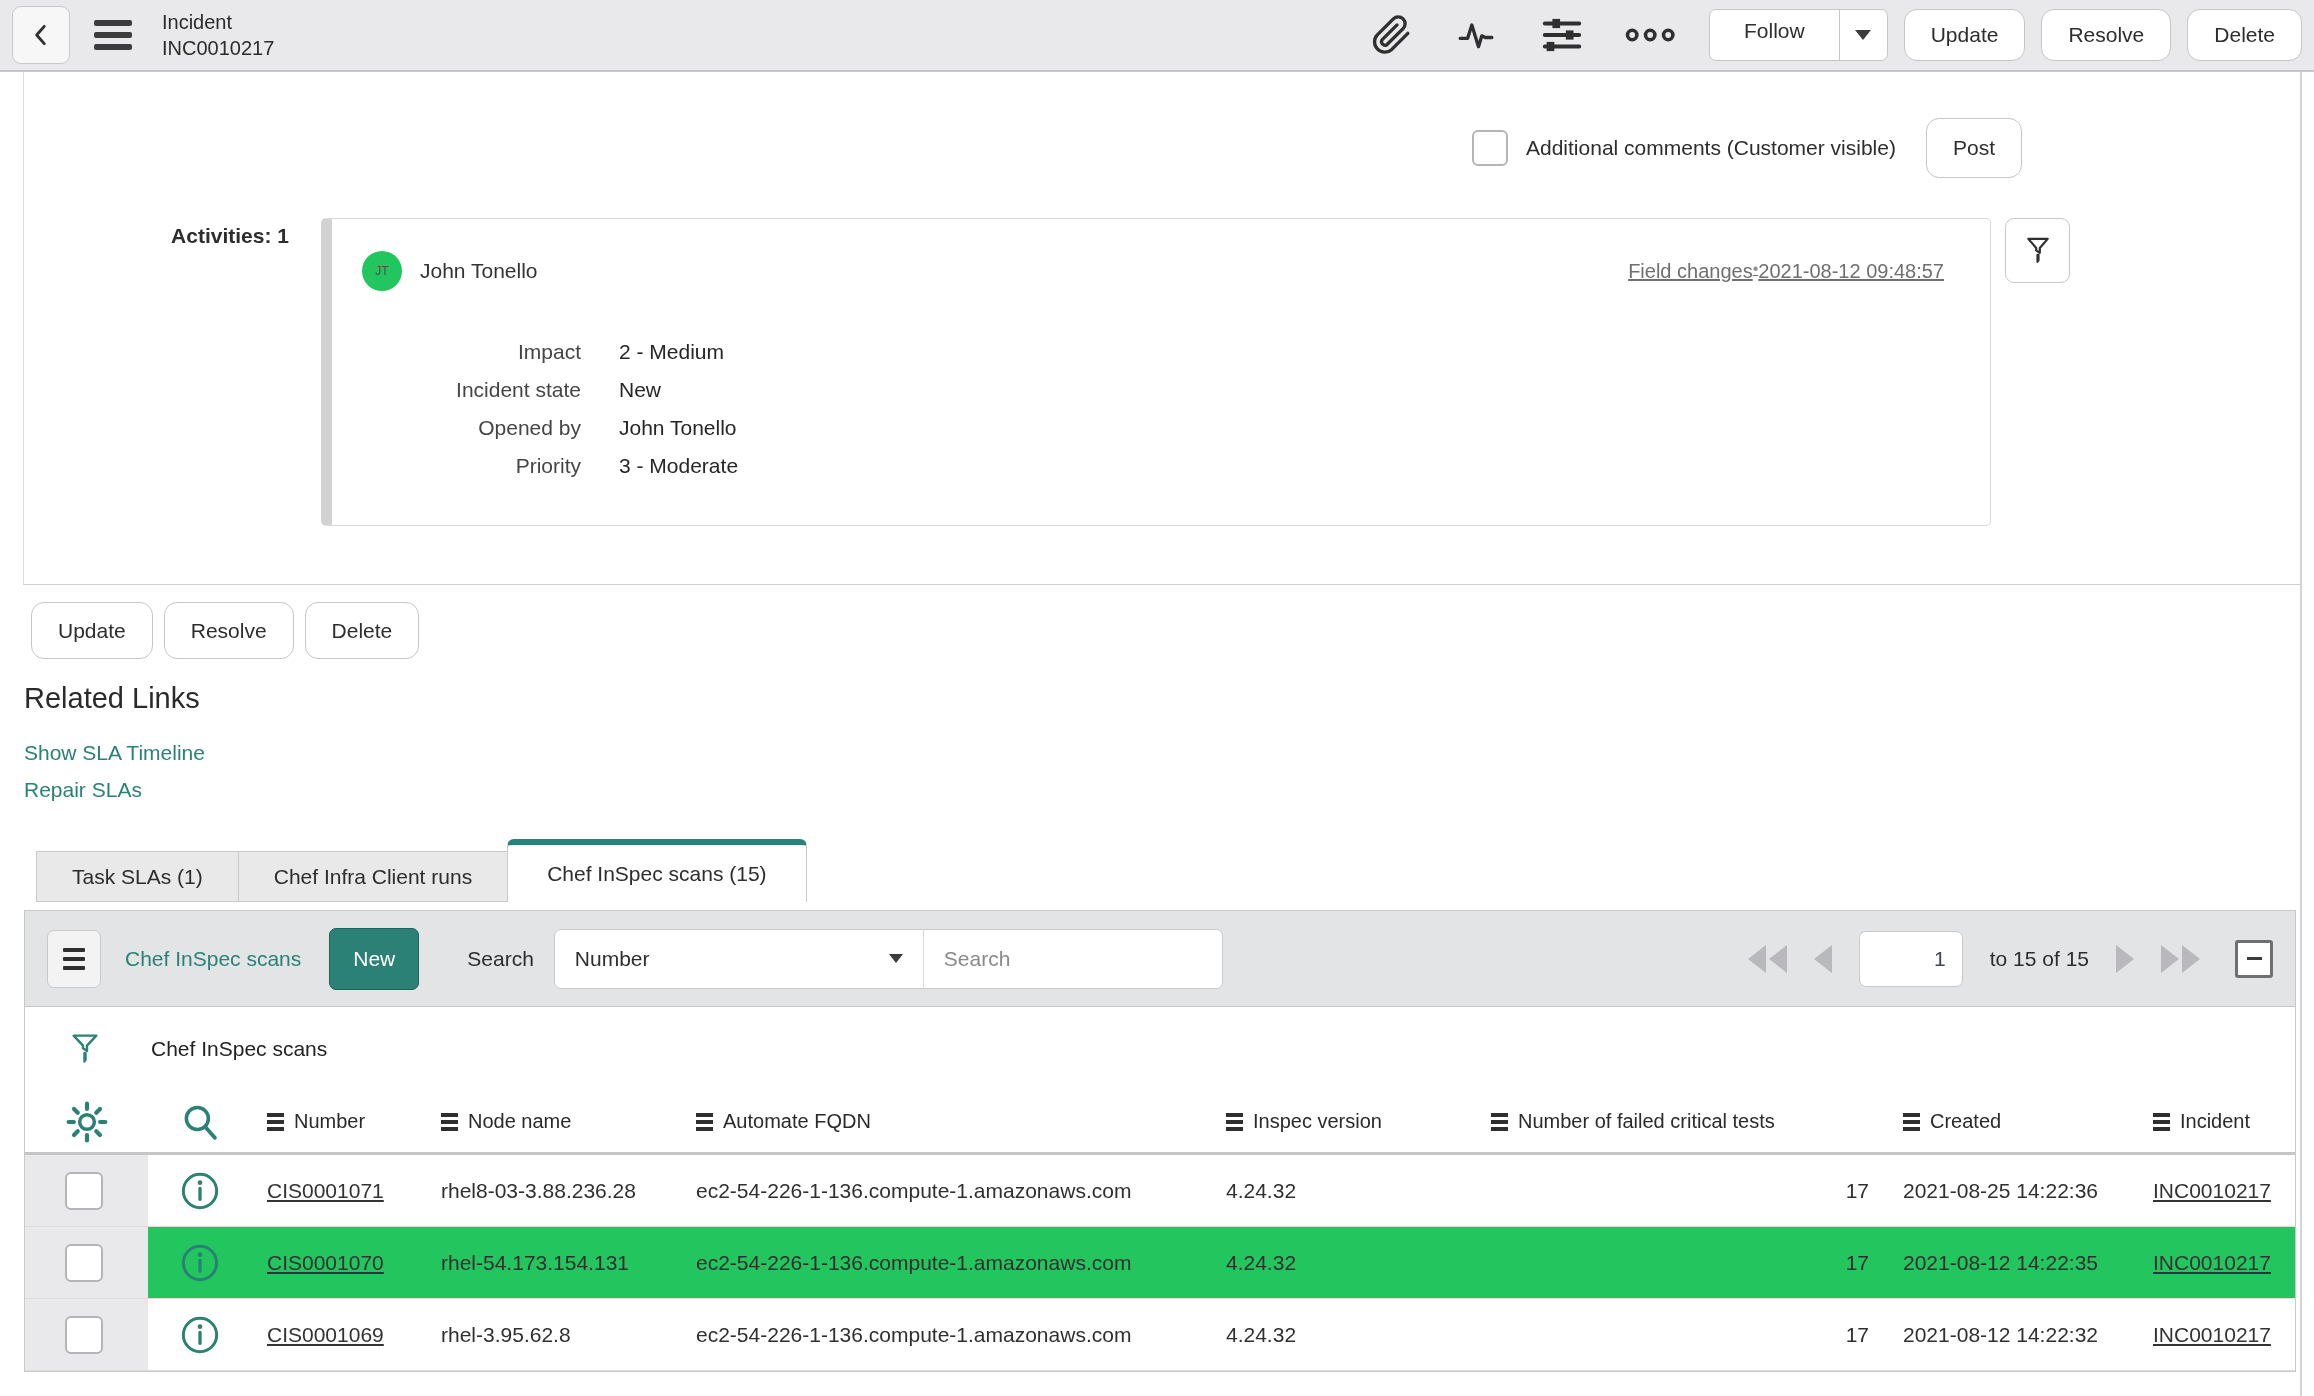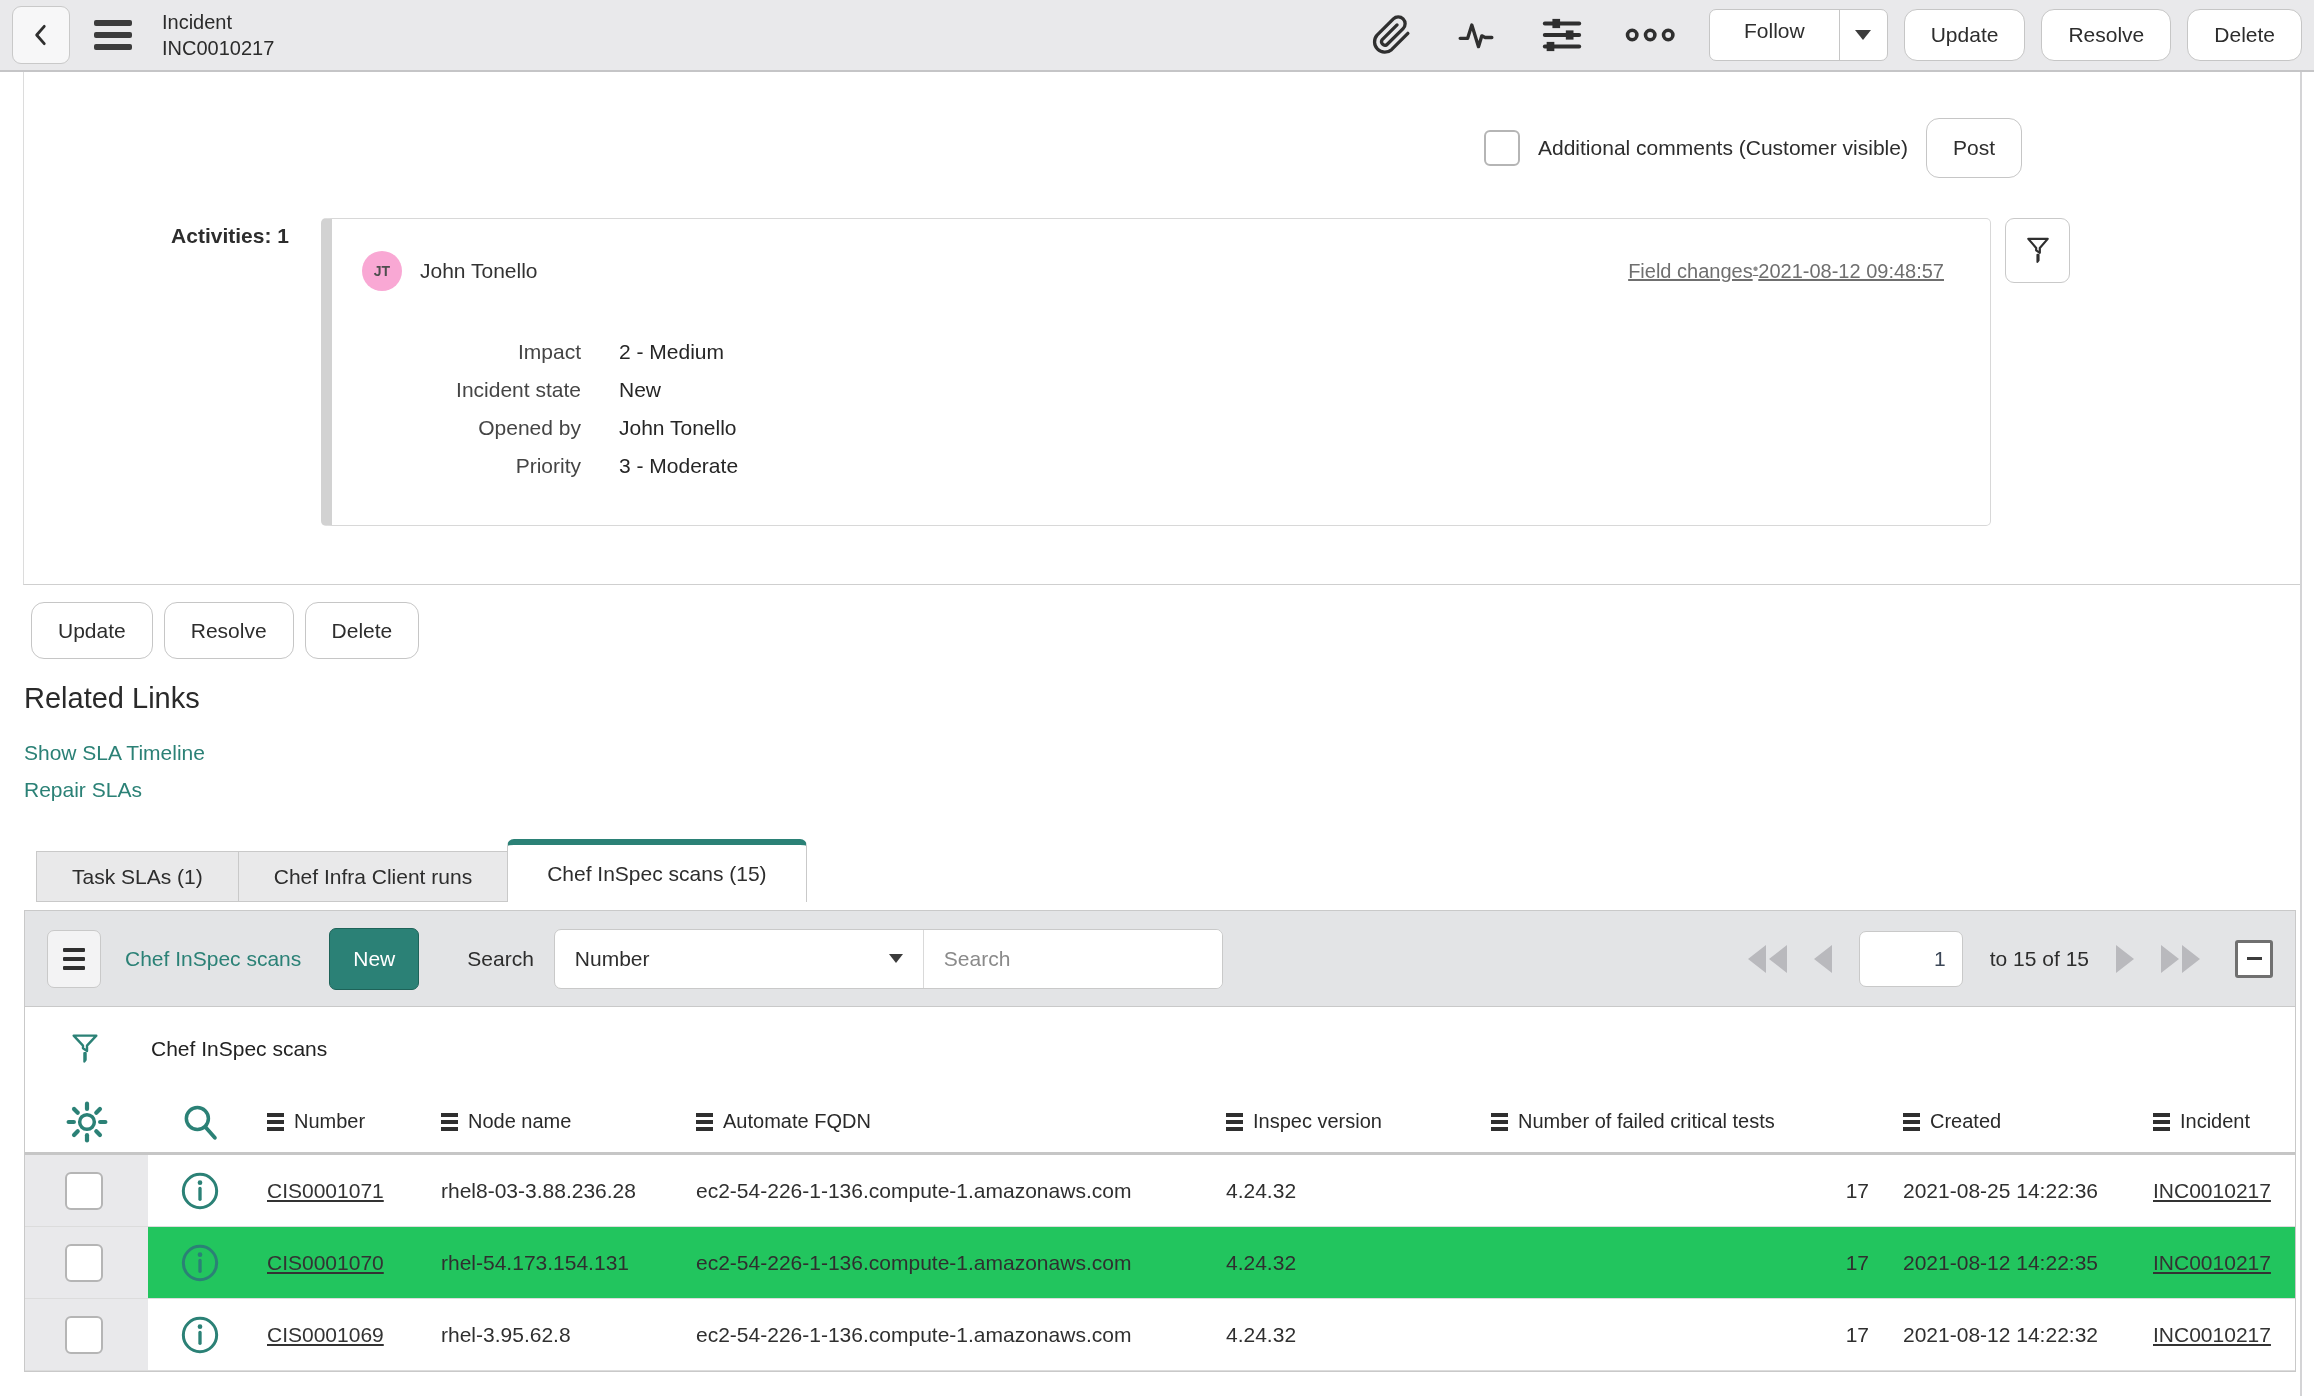--- a/index.html
+++ b/index.html
@@ -32,30 +32,30 @@
   
   .main-panel { margin-left:23px; width:2277px; height:513px; background:#fff;
     border-left:1px solid #dcdcdc; border-bottom:1px solid #cfcfcf; position:relative; }
   .right-rail { position:absolute; left:2300px; top:72px; bottom:0; width:2px; background:#d4d4d6; }
 
   .comments-row { display:flex; align-items:center; justify-content:flex-end;
     padding:46px 278px 0 0; gap:18px; }
   .checkbox { width:36px; height:36px; background:#fff; border:2px solid #b5b5b5;
     border-radius:6px; cursor:pointer; flex:0 0 auto; }
   .comments-label { font-size:21px; color:#2d2d2d; }
-  .post-btn { height:60px; padding:0 26px; }
+  .post-btn { height:60px; padding:0 26px; margin-left:12px; }
 
   .activities-row { display:flex; margin-top:40px; align-items:flex-start; }
   .activities-label { width:297px; text-align:right; padding-right:32px; font-size:21px;
     color:#2d2d2d; padding-top:6px;font-weight:bold; }
   .activity-card { width:1670px; min-height:284px; border:1px solid #d8d8d8; border-radius:5px;
     border-left:11px solid #d2d2d2; padding:32px 46px 40px 30px; }
   .activity-head { display:flex; align-items:center; }
-  .avatar { width:40px; height:40px; border-radius:50%; background:#f9a8d4; color:#4e4e4e;
-    font-size:14px; display:flex; align-items:center; justify-content:center; flex:0 0 auto;font-weight:bold; }
+  .avatar { width:40px; height:40px; border-radius:50%; background:#22c55e; color:#4e4e4e;
+    font-size:12px; display:flex; align-items:center; justify-content:center; flex:0 0 auto; }
   .activity-author { margin-left:18px; font-size:21px; color:#333; }
   .activity-meta { margin-left:auto; display:flex; 
     color:#6f6f6f; font-size:20px;text-decoration:underline; }
   .meta-sep { color:#8f8f8f; font-size:16px; }
   .field-table { margin-top:42px; border-collapse:collapse; }
   .field-table td { padding:7px 0; font-size:21px; vertical-align:top; }
   .field-label { width:257px; text-align:right; padding-right:38px !important; color:#454545; }
   .field-value { color:#262626; }
   .card-filter-btn { width:65px; height:65px; margin-left:14px; background:#fff;
     border:1px solid #c9c9c9; border-radius:9px; display:flex; align-items:center;

